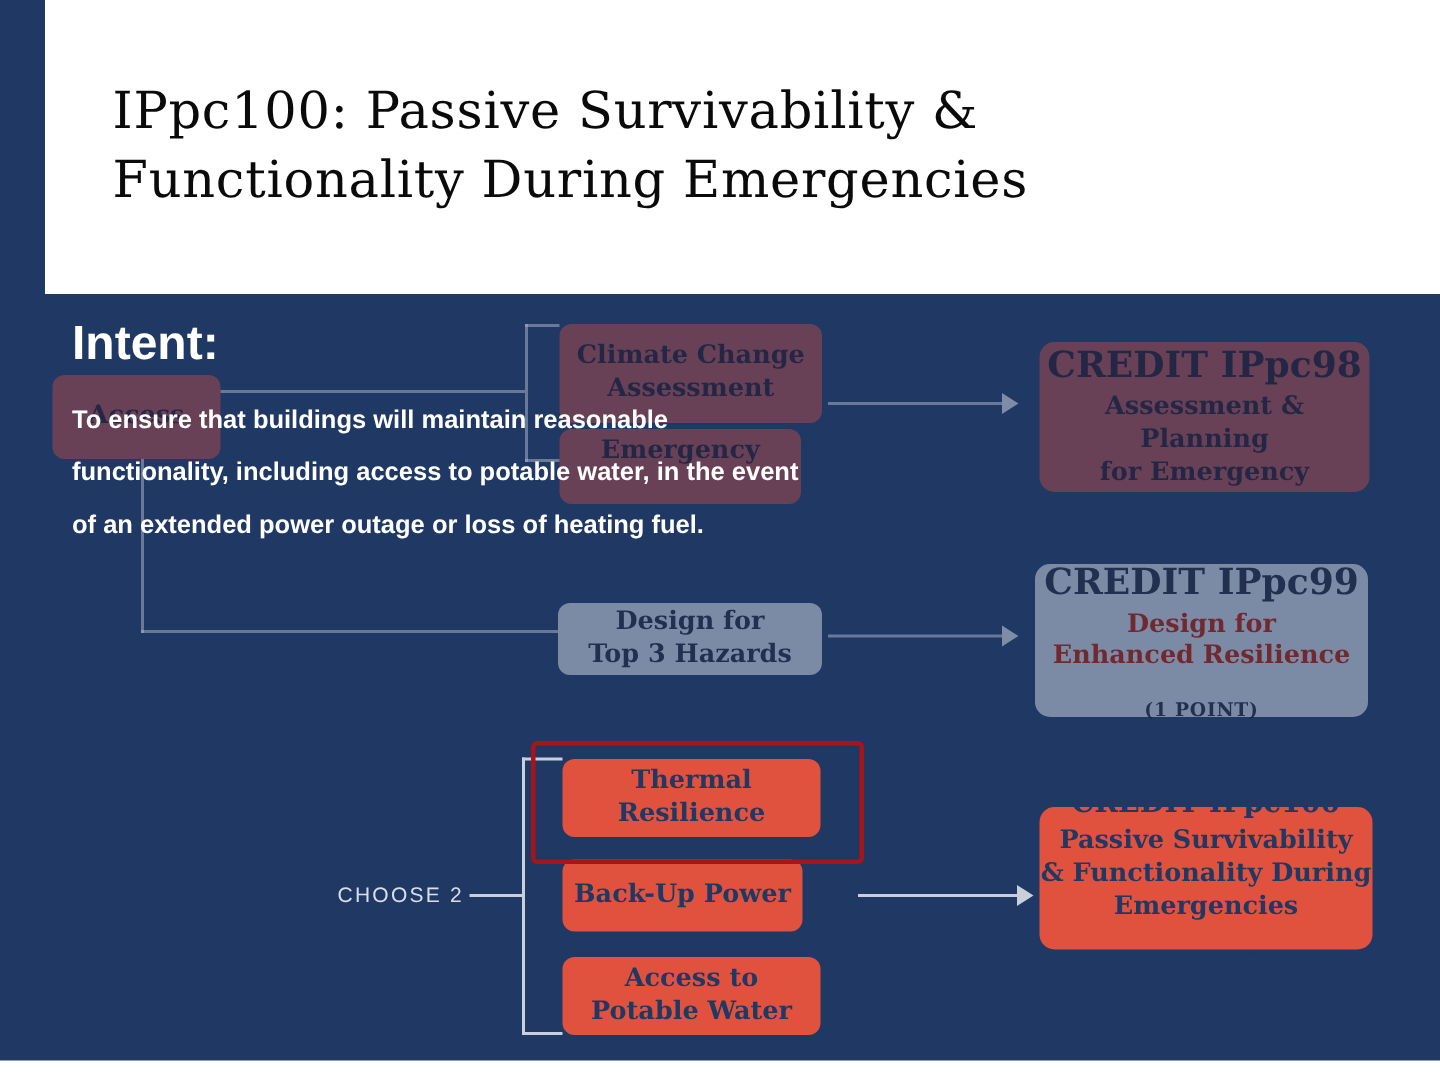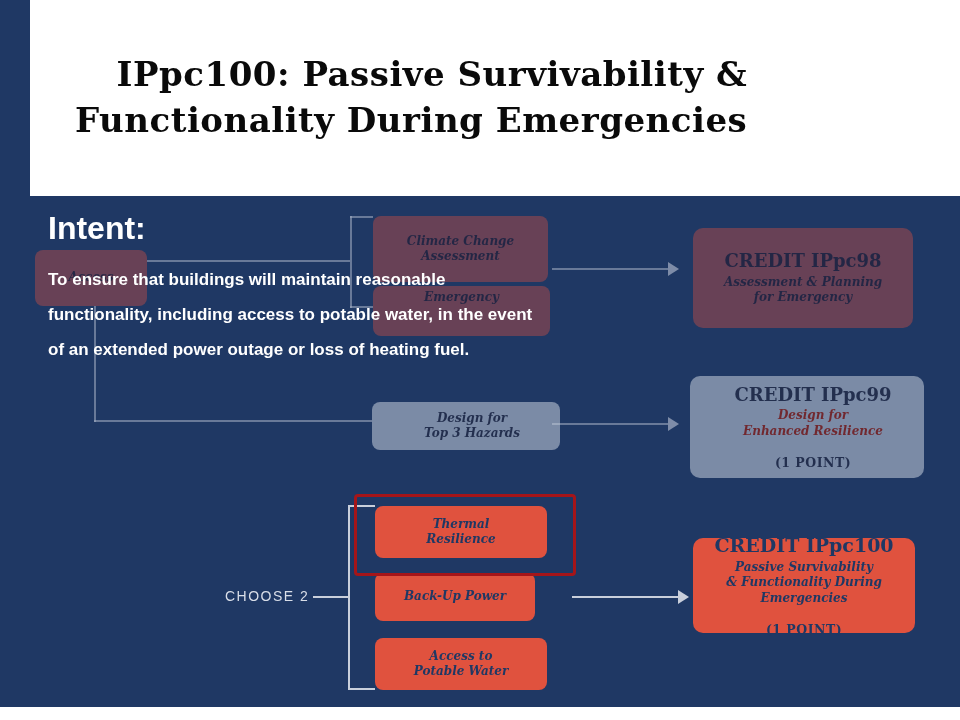--- a/index.html
+++ b/index.html
@@ -1,29 +1,29 @@
 <!DOCTYPE html>
 <html style="--color-background: #1f3864; --color-box_red: #e0523e; --color-box_text: #1f3864; --color-highlight: #a51519; --color-line: #c9cfdb; --color-intent_text: #ffffff;"><head>
 <meta charset="utf-8">
 <style>
   html,body{margin:0;padding:0;background:#888;}
   .slide{position:relative;width:960px;height:720px;background:var(--color-background,#1f3864);overflow:hidden;font-family:"Liberation Sans",sans-serif;}
   .header{position:absolute;left:30px;top:0;width:930px;height:196px;background:#ffffff;}
   .footer{position:absolute;left:0;bottom:0;width:960px;height:13px;background:#ffffff;}
-  .title{position:absolute;left:75px;top:52px;font-family:"DejaVu Serif",serif;font-weight:bold;font-size:34px;line-height:1.34;color:#0a0a0a;letter-spacing:.5px;white-space:nowrap;text-align:right;}
+  .title{position:absolute;left:75px;top:52px;font-family:"DejaVu Serif",serif;font-weight:normal;font-size:34px;line-height:1.34;color:#0a0a0a;letter-spacing:.5px;white-space:nowrap;}
   .intent-label{position:absolute;left:48px;top:210px;color:var(--color-intent_text,#fff);font-size:32px;font-weight:bold;z-index:20;}
   .intent-body{position:absolute;left:48px;top:262px;color:var(--color-intent_text,#fff);font-size:17px;font-weight:bold;line-height:35px;z-index:20;white-space:nowrap;}
   .box{position:absolute;display:flex;flex-direction:column;align-items:center;justify-content:center;text-align:center;font-family:"DejaVu Serif",serif;font-weight:bold;border-radius:8px;z-index:3;}
   .red{background:var(--color-box_red,#e0523e);color:var(--color-box_text,#1f3864);}
   .faded-red{background:rgba(224,82,62,.38);color:rgba(23,34,66,.85);}
-  .faded-gray{background:rgba(198,207,221,.55);color:rgba(23,34,66,.88);padding-left:12px;}
+  .faded-gray{background:rgba(198,207,221,.55);color:rgba(23,34,66,.88);}
   .r10{border-radius:10px;}
   .top-align{justify-content:flex-start;padding-top:4px;}
-  .lbl{font-size:12px;line-height:1.28;font-style:italic;}
-  .credit-title{font-size:18px;line-height:1.2;margin-bottom:3px;}
+  .lbl{font-size:17px;line-height:1.28;}
+  .credit-title{font-size:24px;line-height:1.2;margin-bottom:3px;}
   .credit-title.big{font-size:19px;}
   .points{font-size:12.5px;margin-top:16px;letter-spacing:.5px;}
   .maroon{color:rgba(112,29,33,.9);}
   .hl{position:absolute;border:3px solid var(--color-highlight,#a51519);border-radius:4px;z-index:6;}
   .hline,.vline{position:absolute;background:var(--color-line,#c9cfdb);z-index:2;}
   .faded-line{background:rgba(166,177,196,.55) !important;}
   .arrow{position:absolute;width:0;height:0;border-top:7px solid transparent;border-bottom:7px solid transparent;border-left:11px solid var(--color-line,#c9cfdb);z-index:2;}
   .arrow.fadedA{border-left-color:rgba(166,177,196,.7);}
   .choose{position:absolute;left:225px;top:588px;color:#d9dee8;font-size:14px;letter-spacing:1.5px;z-index:3;}
 </style>
@@ -49,21 +49,21 @@
   <div class="hline faded-line" style="left:552px;top:423px;width:116px;height:2px;"></div>
   <div class="arrow fadedA" style="left:668px;top:417px;"></div>
 
   <div class="box faded-red" style="left:35px;top:250px;width:112px;height:56px;">
     <div class="lbl">Access</div>
   </div>
   <div class="box faded-red" style="left:373px;top:216px;width:175px;height:66px;">
     <div class="lbl">Climate Change</div>
     <div class="lbl">Assessment</div>
   </div>
-  <div class="box faded-red top-align" style="left:373px;top:286px;width:177px;height:46px;">
+  <div class="box faded-red top-align" style="left:373px;top:286px;width:161px;height:46px;">
     <div class="lbl">Emergency</div>
   </div>
   <div class="box faded-red r10" style="left:693px;top:228px;width:220px;height:100px;">
     <div class="credit-title">CREDIT IPpc98</div>
     <div class="lbl">Assessment &amp; Planning</div>
     <div class="lbl">for Emergency</div>
   </div>
   <div class="box faded-gray" style="left:372px;top:402px;width:176px;height:48px;">
     <div class="lbl">Design for</div>
     <div class="lbl">Top 3 Hazards</div>

